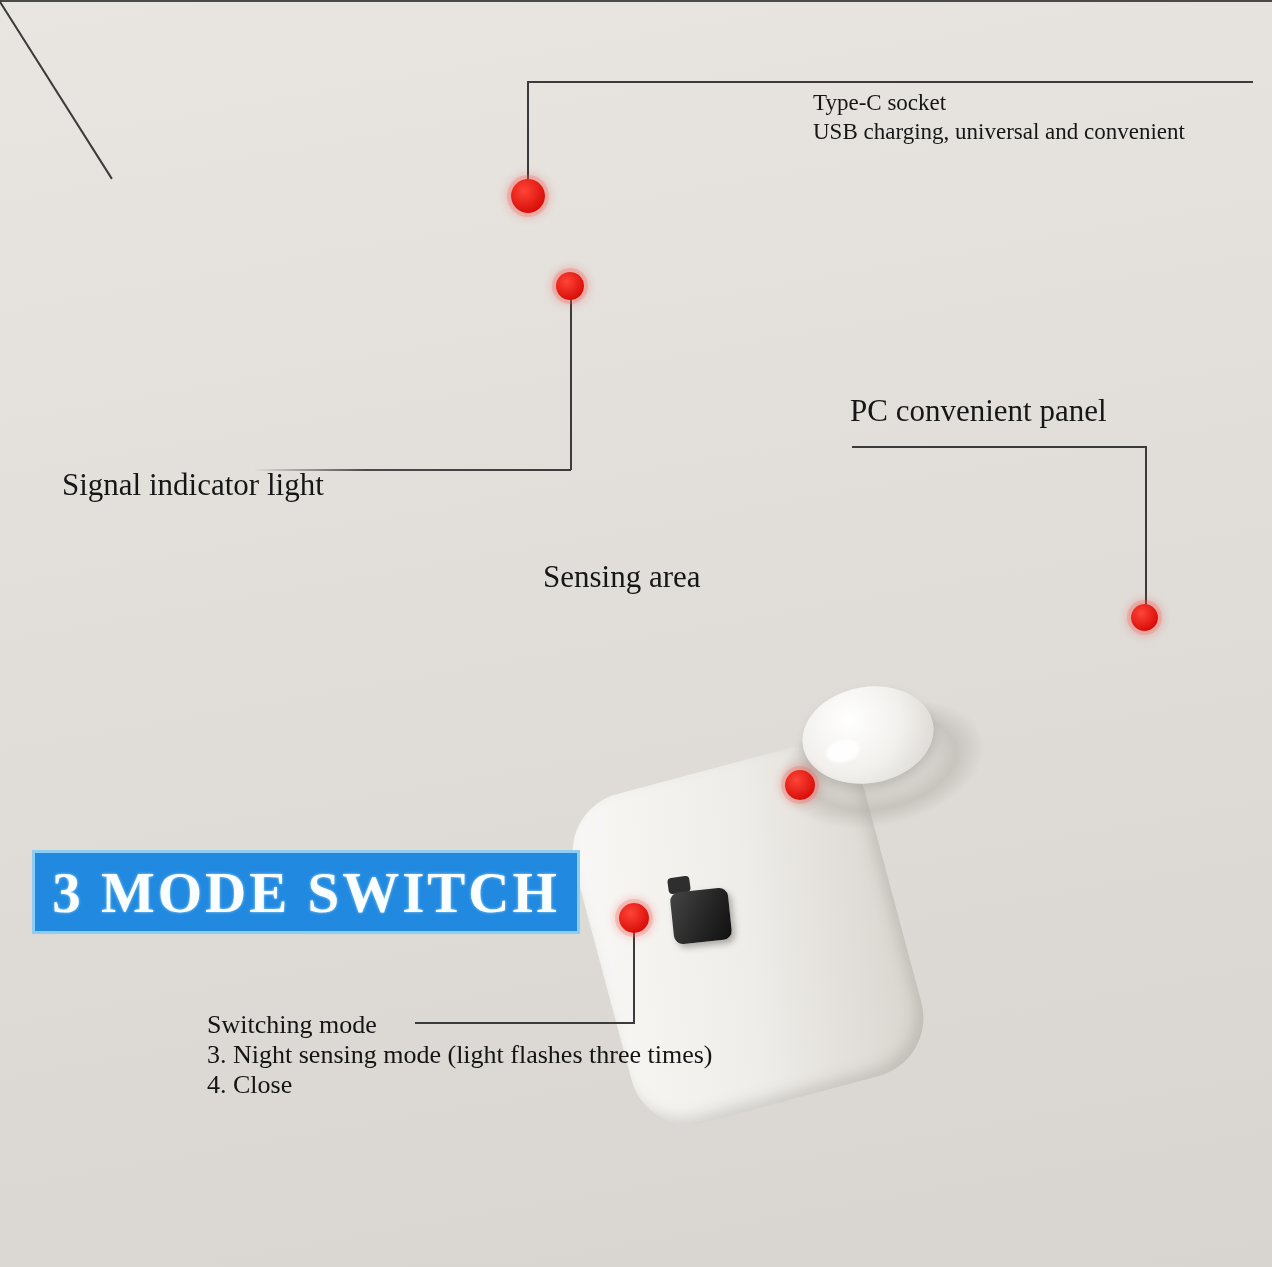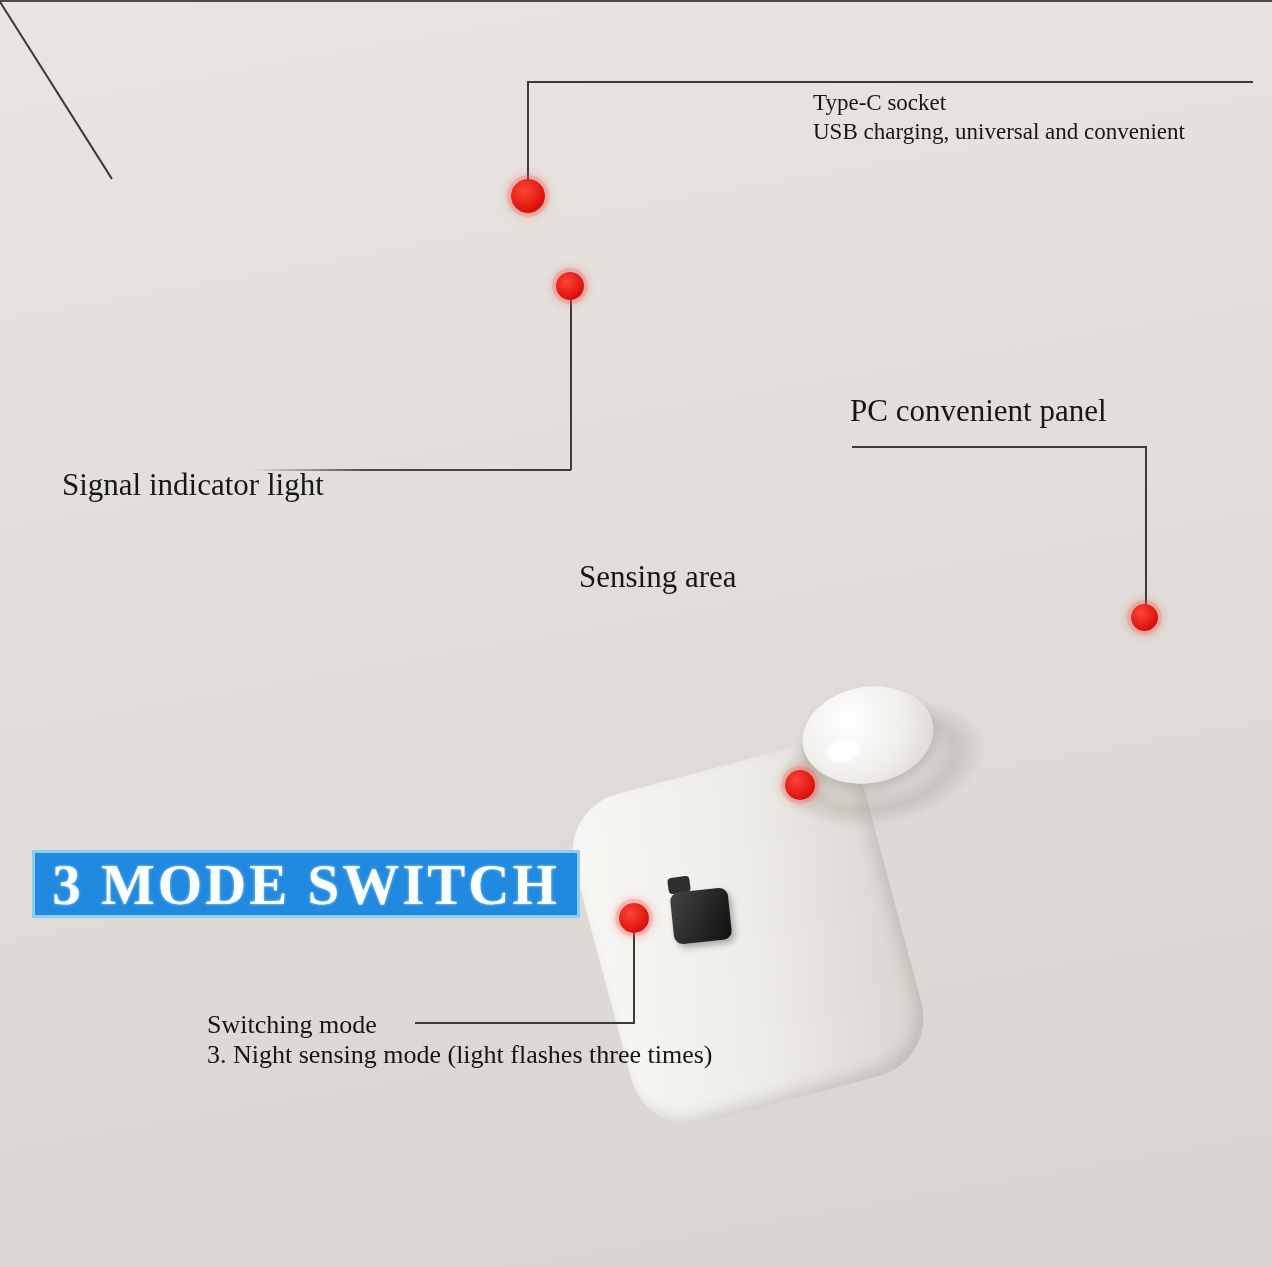--- a/index.html
+++ b/index.html
@@ -113,21 +113,21 @@
   .dot{
     position:absolute;border-radius:50%;
     background:radial-gradient(circle at 38% 34%,#ff4437,#d90f09 72%);
     box-shadow:0 0 0 4px rgba(245,90,80,.22),0 0 10px 4px rgba(240,60,50,.30);
   }
   
   .lbl{position:absolute;color:#161616;}
   .lbl-small{font-size:23px;line-height:29px;}
   .lbl-big{font-size:31px;}
   .banner{
-    left:32px;top:850px;width:548px;height:68px;
+    left:32px;top:850px;width:548px;height:84px;
     background:#2189df;border:3px solid #8ecdf3;box-sizing:border-box;
     display:flex;align-items:center;justify-content:center;
   }
   .banner span{
     font-size:57px;font-weight:bold;color:#fbfeff;letter-spacing:3px;
     text-shadow:0 0 3px rgba(190,232,255,.8);white-space:nowrap;
   }
   .switch-list{left:168px;top:1010px;font-size:26px;line-height:30px;color:#141414;margin-left:39px;}
   .switch-list ul{list-style:none;margin:0;padding:0;}
 </style>
@@ -182,24 +182,25 @@
 
 <div class="lbl lbl-small" style="left:813px;top:88px;">
   <div>Type-C socket</div>
   <div>USB charging, universal and convenient</div>
 </div>
 
 <div class="lbl lbl-big" style="left:62px;top:467px;">Signal indicator light</div>
 
 <div class="lbl lbl-big" style="left:850px;top:393px;">PC convenient panel</div>
 
-<div class="lbl lbl-big" style="left:543px;top:559px;margin-left:36px;">Sensing area</div>
+<div class="lbl lbl-big" style="left:543px;top:559px;">Sensing area</div>
 
 <div class="abs banner">
   <span>3 MODE SWITCH</span>
 </div>
 
 <div class="abs switch-list">
   <div>Switching mode</div>
   <ul>
     <li>3. Night sensing mode (light flashes three times)</li>
+    <li>4. Close</li>
   </ul>
 </div>
 
 </body></html>

